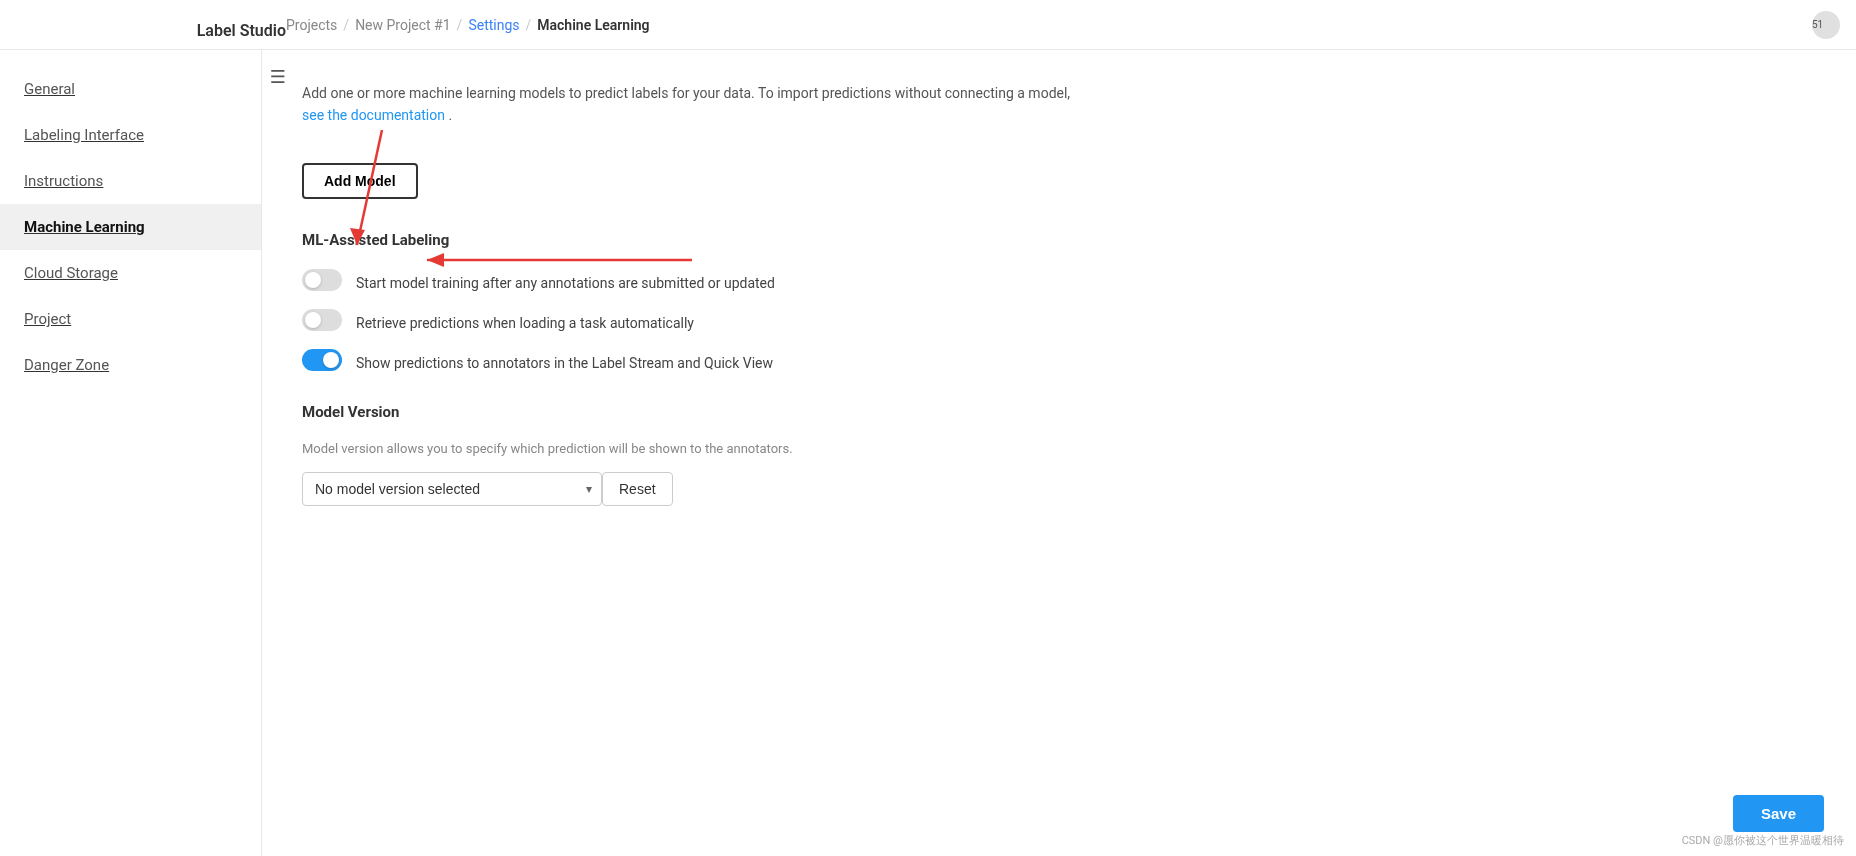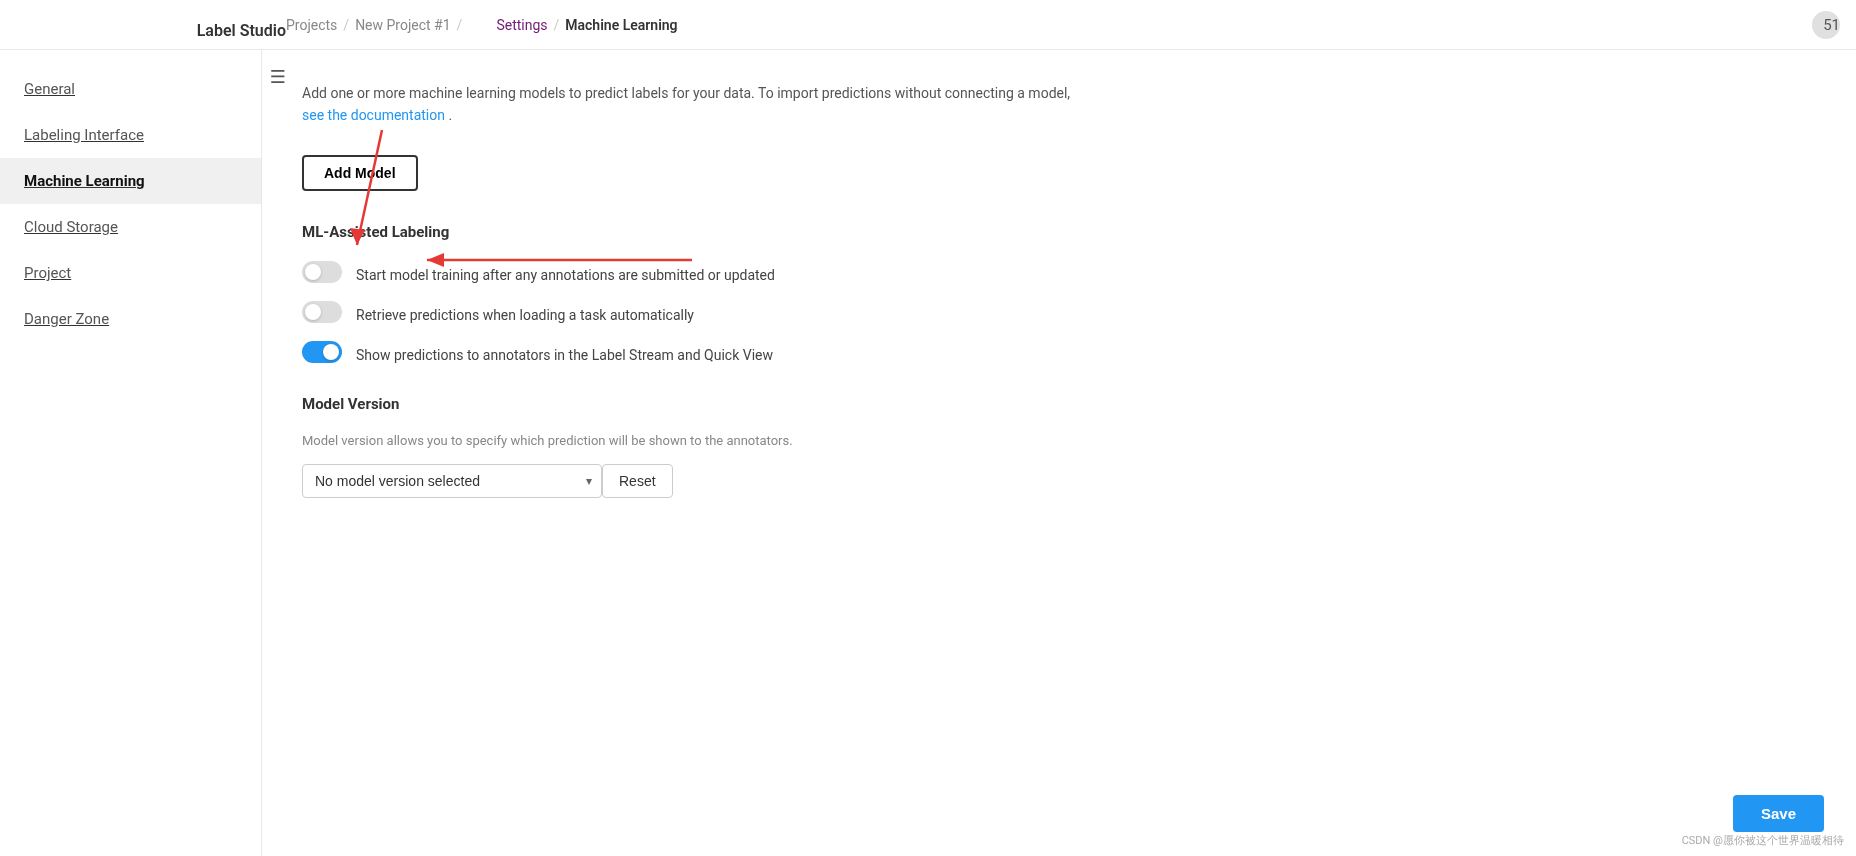--- a/index.html
+++ b/index.html
@@ -16,42 +16,42 @@
       display: flex; align-items: center; justify-content: center;
     }
     .logo-icon svg { width: 20px; height: 20px; fill: white; }
     .logo-text { font-size: 16px; font-weight: 600; color: #333; }
     .hamburger { margin-left: auto; cursor: pointer; font-size: 18px; color: #555; }
     .breadcrumb { display: flex; align-items: center; gap: 6px; font-size: 14px; color: #888; flex: 1; }
     .breadcrumb .sep { color: #ccc; }
     .breadcrumb .current { color: #333; font-weight: 600; }
     .user-badge {
       width: 28px; height: 28px; border-radius: 50%; background: #e0e0e0;
-      display: flex; align-items: center; justify-content: flex-end; font-size: 15px; color: #555;
+      display: flex; align-items: center; justify-content: flex-start; font-size: 10px; color: #555;
       margin-left: auto;
     }
 
     
     .main-layout { display: flex; flex: 1; overflow: hidden; }
 
     
     .sidebar {
       width: 262px; flex-shrink: 0; border-right: 1px solid #e8e8e8;
       padding: 16px 0; overflow-y: auto; text-decoration: underline;
     }
     .sidebar-item {
       padding: 14px 24px; font-size: 15px; color: #555; cursor: pointer;
       display: flex; align-items: center;
     }
     .sidebar-item.active { background: #f0f0f0; font-weight: 700; color: #111; }
 
     
     .content { flex: 1; overflow-y: auto; padding: 32px 40px; position: relative; }
 
-    .intro-text { font-size: 14px; color: #555; line-height: 1.6; max-width: 780px; margin-bottom: 28px; }
+    .intro-text { font-size: 14px; color: #555; line-height: 1.6; max-width: 780px; margin-bottom: 36px; }
     .intro-text a { color: #2196f3; text-decoration: none; }
 
     .add-model-btn {
       padding: 8px 20px; font-size: 14px; font-weight: 600; border: 2px solid #333;
       background: #fff; cursor: pointer; border-radius: 4px; margin-bottom: 32px;
     }
 
     .section-title { font-size: 15px; font-weight: 700; color: #333; margin-bottom: 20px; }
 
     .toggle-row { display: flex; align-items: flex-end; gap: 14px; margin-bottom: 18px; }
@@ -131,38 +131,41 @@
     </div>
     <span class="logo-text">Label Studio</span>
     <span class="hamburger">☰</span>
   </div>
 
   <div class="breadcrumb">
     <span style="color:#888; cursor:pointer;">Projects</span>
     <span class="sep">/</span>
     <span style="color:#888; cursor:pointer;">New Project #1</span>
     <span class="sep">/</span>
-    <span style="color:#701a75; cursor:pointer;margin-left:28px;">Settings</span>
+    <span style="color:#3b82f6; cursor:pointer;">Settings</span>
     <span class="sep">/</span>
     <span class="current">Machine Learning</span>
   </div>
 
   <div class="user-badge">
     <span>51</span>
   </div>
 </div>
 
 <div class="main-layout">
 
   <div class="sidebar">
     <div class="sidebar-item">
       <span>General</span>
     </div>
     <div class="sidebar-item">
       <span>Labeling Interface</span>
+    </div>
+    <div class="sidebar-item">
+      <span>Instructions</span>
     </div>
     <div class="sidebar-item active">
       <span>Machine Learning</span>
     </div>
     <div class="sidebar-item">
       <span>Cloud Storage</span>
     </div>
     <div class="sidebar-item">
       <span>Project</span>
     </div>

